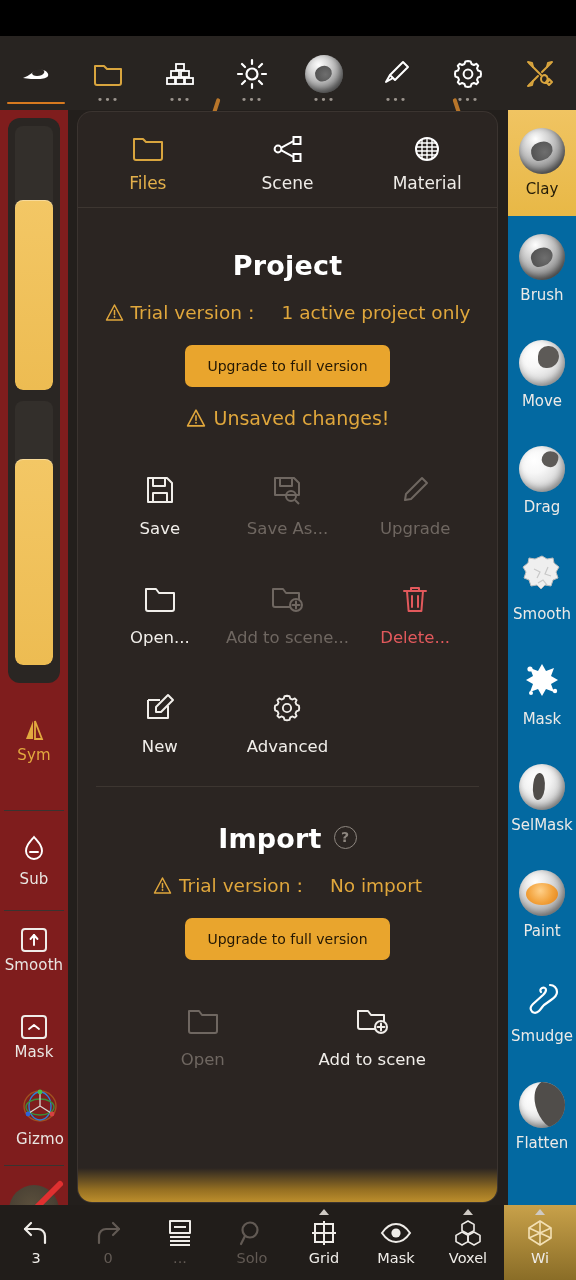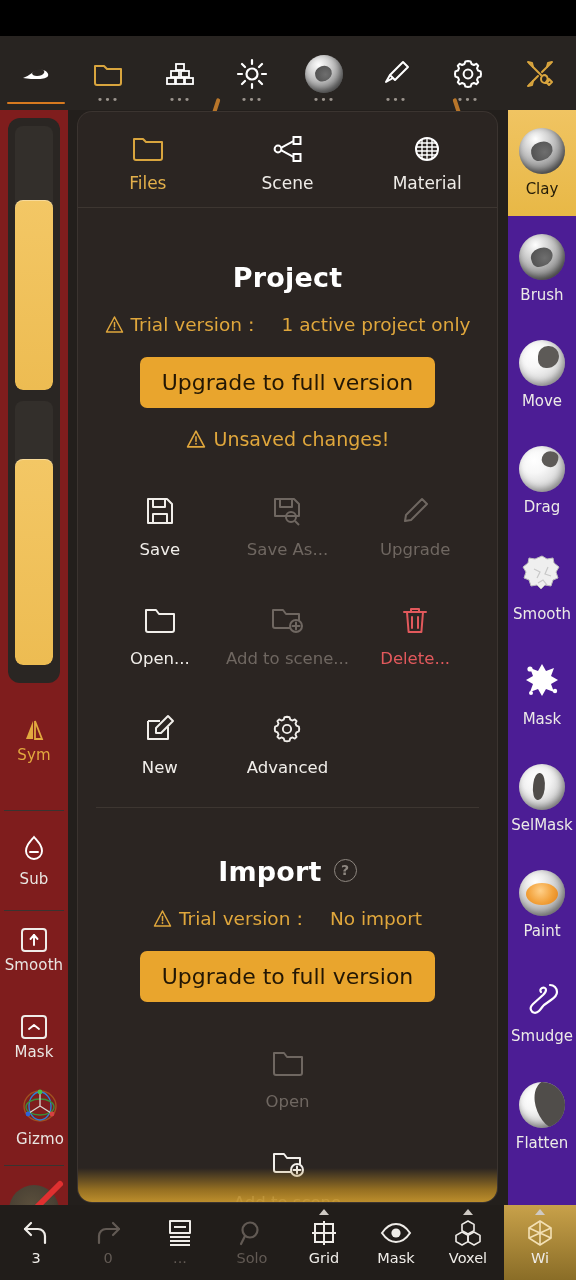--- a/index.html
+++ b/index.html
@@ -140,21 +140,21 @@
     width: 0; height: 0;
     border-left: 6px solid #8b8378;
     border-top: 5px solid transparent;
     border-bottom: 5px solid transparent;
   }
 
   
   .right-rail {
     position: absolute; right: 0; top: 110px;
     width: 68px; height: 1095px;
-    background: #4c1d95;
+    background: #0369a1;
     overflow: hidden;
   }
   .brush-item {
     position: relative;
     width: 68px; height: 106px;
     display: flex; flex-direction: column;
     align-items: center; justify-content: center;
     gap: 6px;
   }
   .brush-item.active {
@@ -257,37 +257,36 @@
     padding-top: 8px;
   }
   .panel-tab .tab-label { font-size: 17px; color: #efece8; }
   .panel-tab.active .tab-label { color: #e3b04b; }
 
   .section-title {
     text-align: center;
     font-size: 27px; font-weight: bold;
     color: #ffffff;
     letter-spacing: .2px;
-    margin-top: 12px;
   }
   .trial-line {
     margin-top: 19px;
     text-align: center;
     font-size: 18.5px;
     color: #e0a73c;
     display: flex; align-items: center; justify-content: center;
     gap: 7px;
   }
   .trial-line .gap { display: inline-block; width: 7px; }
   .upgrade-btn {
     display: block;
     margin: 20px auto 0;
     background: #e9a52d;
     color: #231704;
-    font-size: 22px;
+    font-size: 14px;
     border: none;
     border-radius: 7px;
     padding: 13px 22px;
     font-family: "DejaVu Sans", sans-serif;
   }
   .unsaved {
     margin-top: 20px;
     text-align: center;
     font-size: 19px;
     color: #e0a73c;
@@ -749,21 +748,21 @@
           <path d="M9.5 7.5v4.2" stroke="#e0a73c" stroke-width="1.5" stroke-linecap="round"></path>
           <circle cx="9.5" cy="14" r=".9" fill="#e0a73c"></circle>
         </svg>
         <span>Trial version：</span>
         <span class="gap"></span>
         <span>No import</span>
       </div>
 
       <button class="upgrade-btn">Upgrade to full version</button>
 
-      <div style="display:grid;grid-template-columns:1fr;margin-top:26px;padding:0 40px;">
+      <div style="display:grid;grid-template-columns:1fr 1fr;margin-top:26px;padding:0 40px;">
         <div class="act-cell disabled">
           <svg width="34" height="32" viewBox="0 0 34 32">
             <path d="M3 6h10l3 4h15v16a2 2 0 0 1-2 2H5a2 2 0 0 1-2-2z" fill="none" stroke="#6f6761" stroke-width="2" stroke-linejoin="round"></path>
           </svg>
           <span class="act-label">Open</span>
         </div>
         <div class="act-cell">
           <svg width="34" height="32" viewBox="0 0 34 32">
             <g fill="none" stroke="#f1eeea" stroke-width="2" stroke-linejoin="round">
               <path d="M3 6h10l3 4h13v12a2 2 0 0 1-2 2H5a2 2 0 0 1-2-2z"></path>

